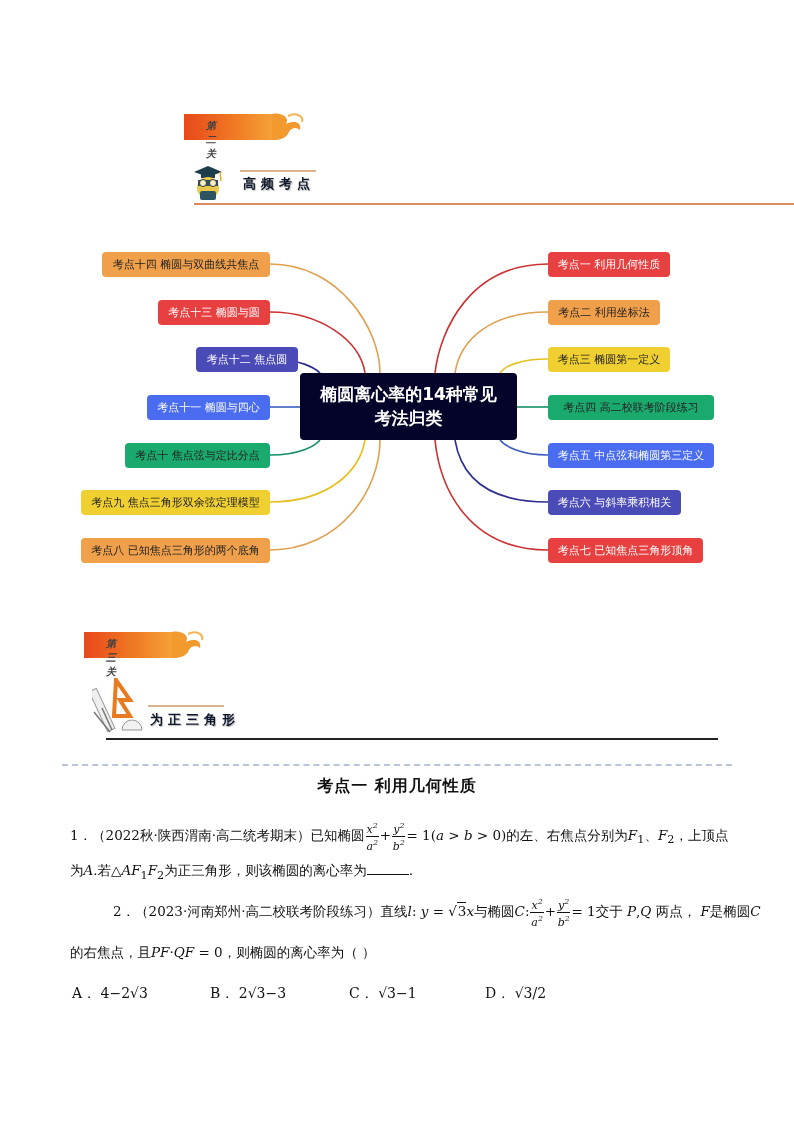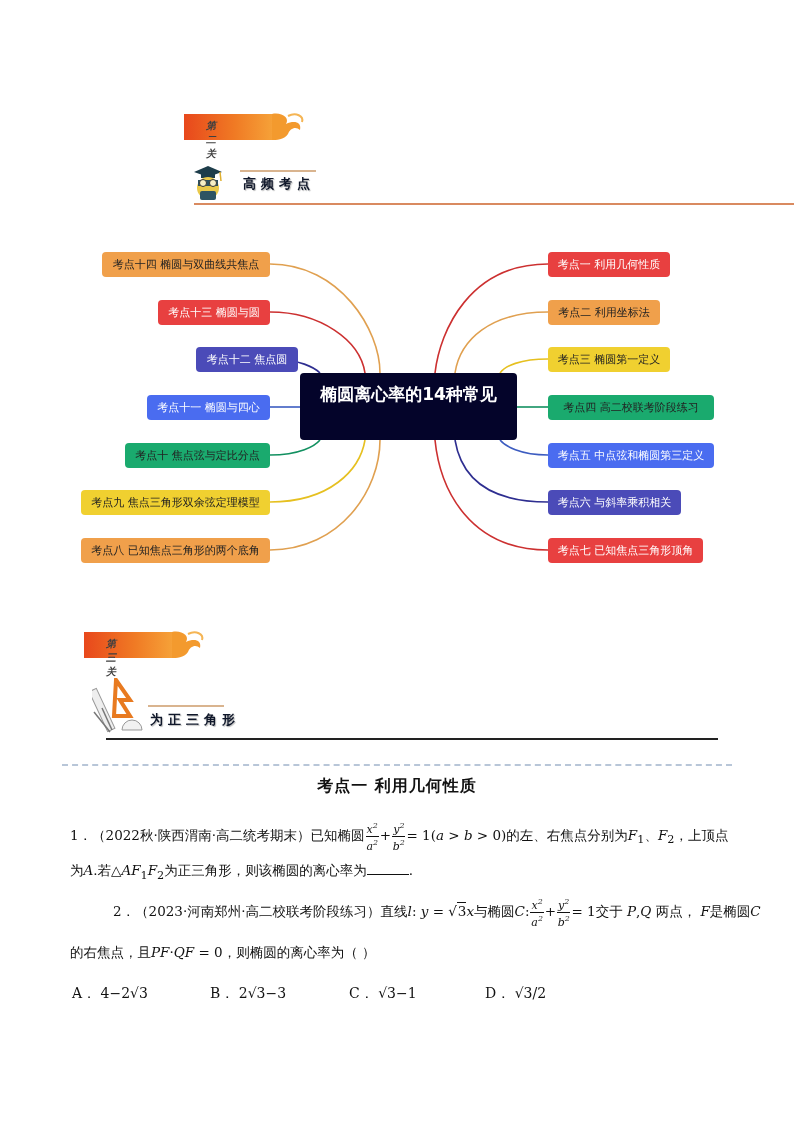--- a/index.html
+++ b/index.html
@@ -101,20 +101,21 @@
 <div class="node" style="left:548px;top:252px;width:122px;background:#e84040;color:#fff;">考点一 利用几何性质</div>
 <div class="node" style="left:548px;top:300px;width:112px;background:#f0a04b;color:#222;">考点二 利用坐标法</div>
 <div class="node" style="left:548px;top:347px;width:122px;background:#f0d030;color:#222;">考点三 椭圆第一定义</div>
 <div class="node" style="left:548px;top:395px;width:166px;background:#1aaa6e;color:#222;">考点四 高二校联考阶段练习</div>
 <div class="node" style="left:548px;top:443px;width:166px;background:#4a6cf0;color:#fff;">考点五 中点弦和椭圆第三定义</div>
 <div class="node" style="left:548px;top:490px;width:133px;background:#4b4bb8;color:#fff;">考点六 与斜率乘积相关</div>
 <div class="node" style="left:548px;top:538px;width:155px;background:#e84040;color:#fff;">考点七 已知焦点三角形顶角</div>
 
 <div class="center">
   <div>椭圆离心率的14种常见</div>
+  <div>考法归类</div>
 </div>
 
 <div class="ribbon" style="left:84px;top:632px;">
   <div class="bar"></div>
   <svg class="flame" width="36" height="34" viewBox="0 0 36 34">
     <path d="M0 4 C10 2 18 8 14 14 C22 10 30 12 28 20 C24 16 18 18 16 24 C12 30 4 30 0 30 Z" fill="#f39a2e"></path>
     <path d="M16 6 C24 2 32 6 30 12" stroke="#f5b554" stroke-width="2" fill="none"></path>
   </svg>
   <span class="label">第三关</span>
 </div>

